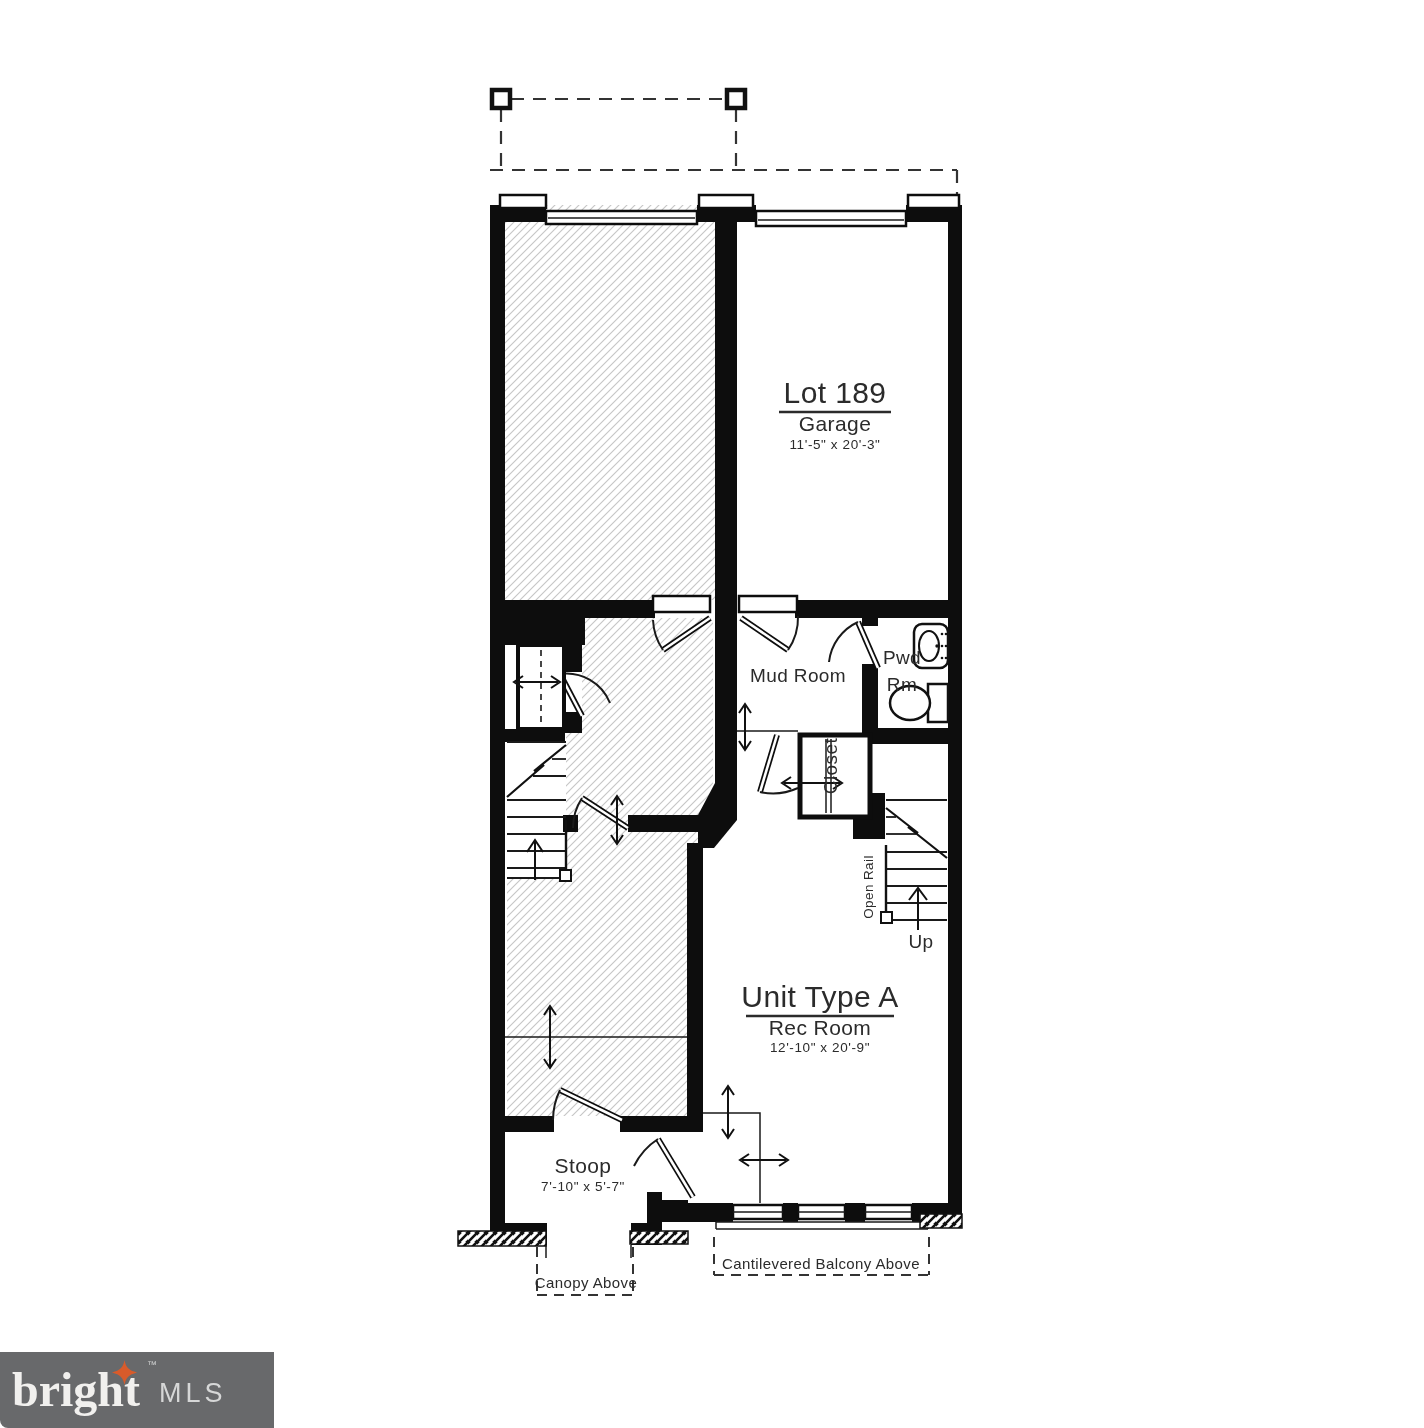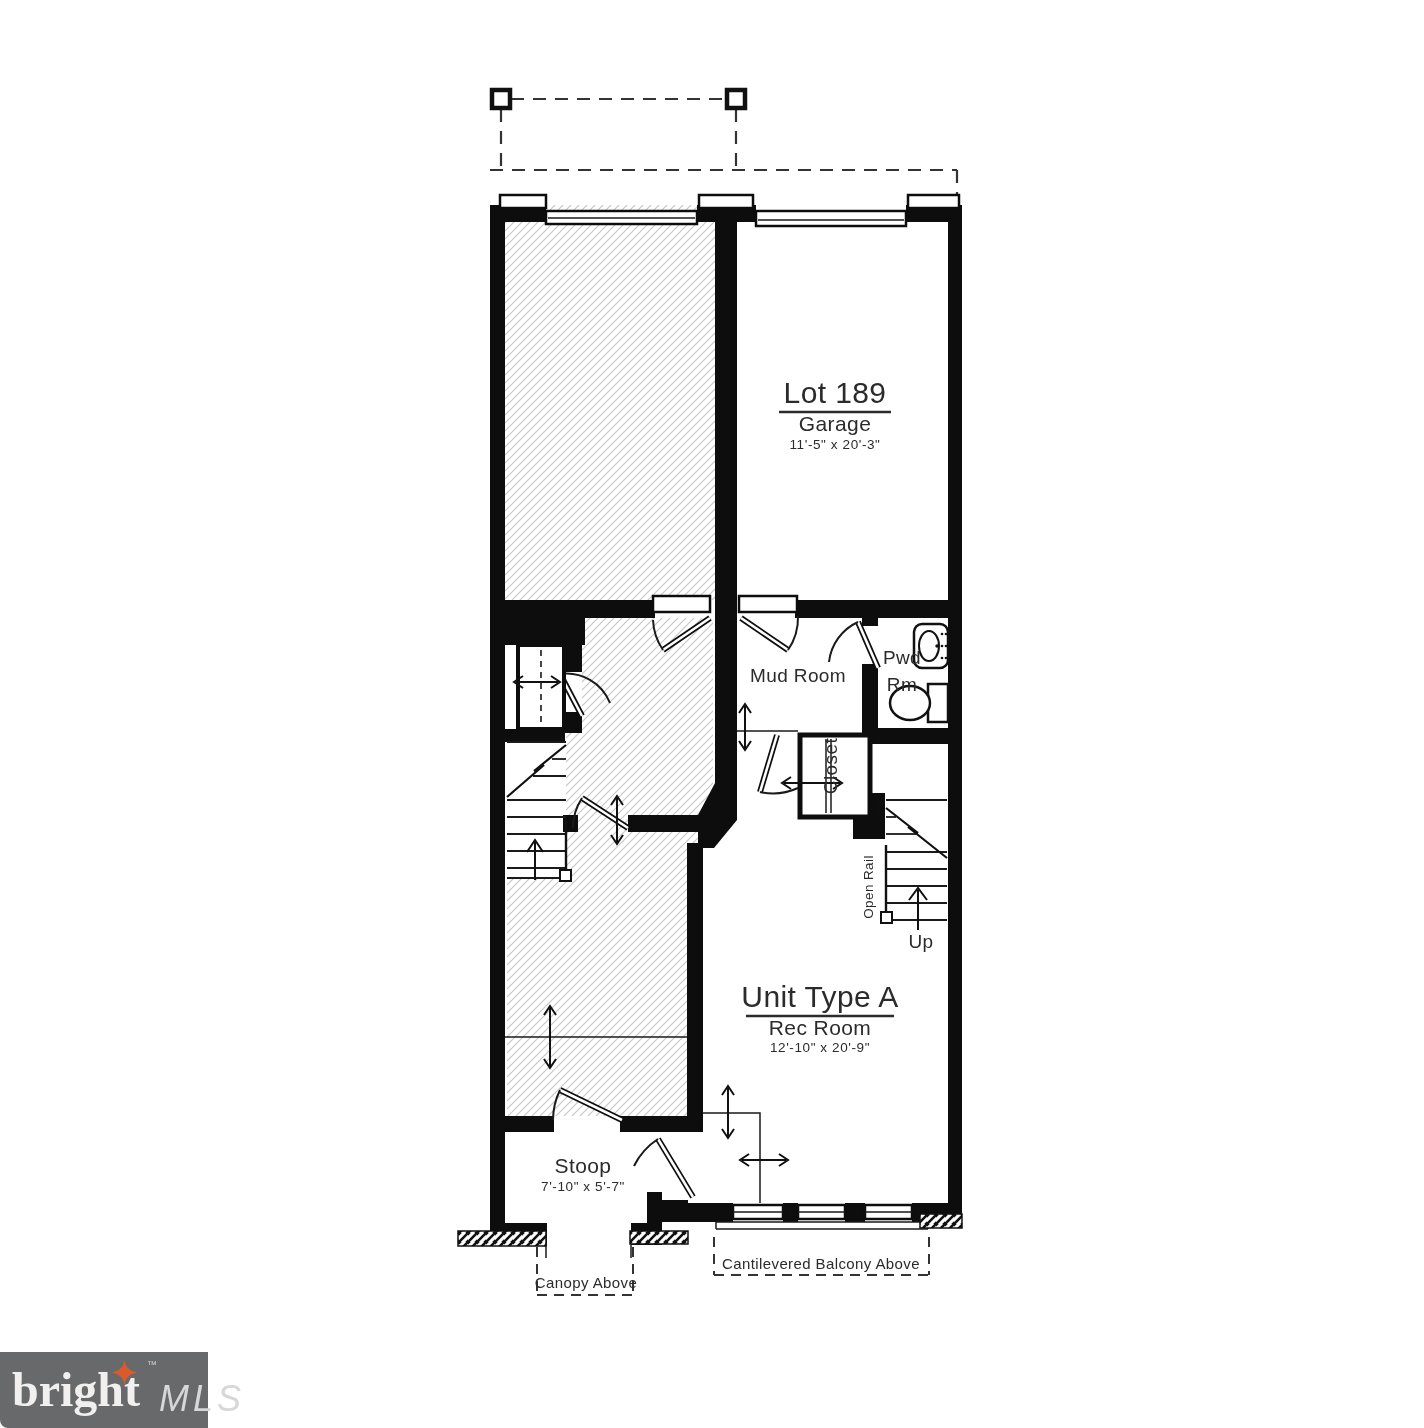--- a/index.html
+++ b/index.html
@@ -18,26 +18,26 @@
   .tread{stroke:#1a1a1a;stroke-width:1.8;}
   .brk{stroke:#111;stroke-width:2.2;fill:none;}
   .dash{stroke:#333;stroke-width:2.2;fill:none;stroke-dasharray:13 9;}
   .dash2{stroke:#333;stroke-width:2;fill:none;stroke-dasharray:10 7;}
   .leaf-o{stroke:#0d0d0d;stroke-width:6;}
   .leaf-i{stroke:#ffffff;stroke-width:2.6;}
   .arc{stroke:#1a1a1a;stroke-width:2;fill:none;}
   .arrow{stroke:#111;stroke-width:2;fill:none;}
   .fix{fill:#ffffff;stroke:#111;stroke-width:2.5;}
   
-  .brand{position:absolute;left:0;top:1352px;width:208px;height:76px;background:#68696b;}
+  .brand{position:absolute;left:0;top:1352px;width:274px;height:76px;background:#68696b;}
   .brand-word{position:absolute;left:12px;top:0px;font-family:"Liberation Serif",serif;
               font-weight:bold;font-size:48px;color:#f1f0ee;line-height:76px;}
   .brand-star{position:absolute;left:112px;top:8px;width:25px;height:25px;}
   .brand-tm{position:absolute;left:147px;top:7px;font-size:10px;color:#cfd0d0;letter-spacing:1px;}
-  .brand-mls{position:absolute;left:159px;top:26px;font-size:36px;color:#d6d7d7;letter-spacing:4px;font-style:italic;}
+  .brand-mls{position:absolute;left:159px;top:26px;font-size:27px;color:#d6d7d7;letter-spacing:4px;}
 </style>
 </head>
 <body>
 
 <div class="stage">
 <svg width="1424" height="1428" viewBox="0 0 1424 1428">
   <defs>
     <pattern id="unitHatch" patternUnits="userSpaceOnUse" width="8" height="8">
       <rect width="8" height="8" fill="#ffffff"></rect>
       <path d="M-2,10 L10,-2 M-2,2 L2,-2 M6,10 L10,6" stroke="#c6c6c6" stroke-width="1.1"></path>

